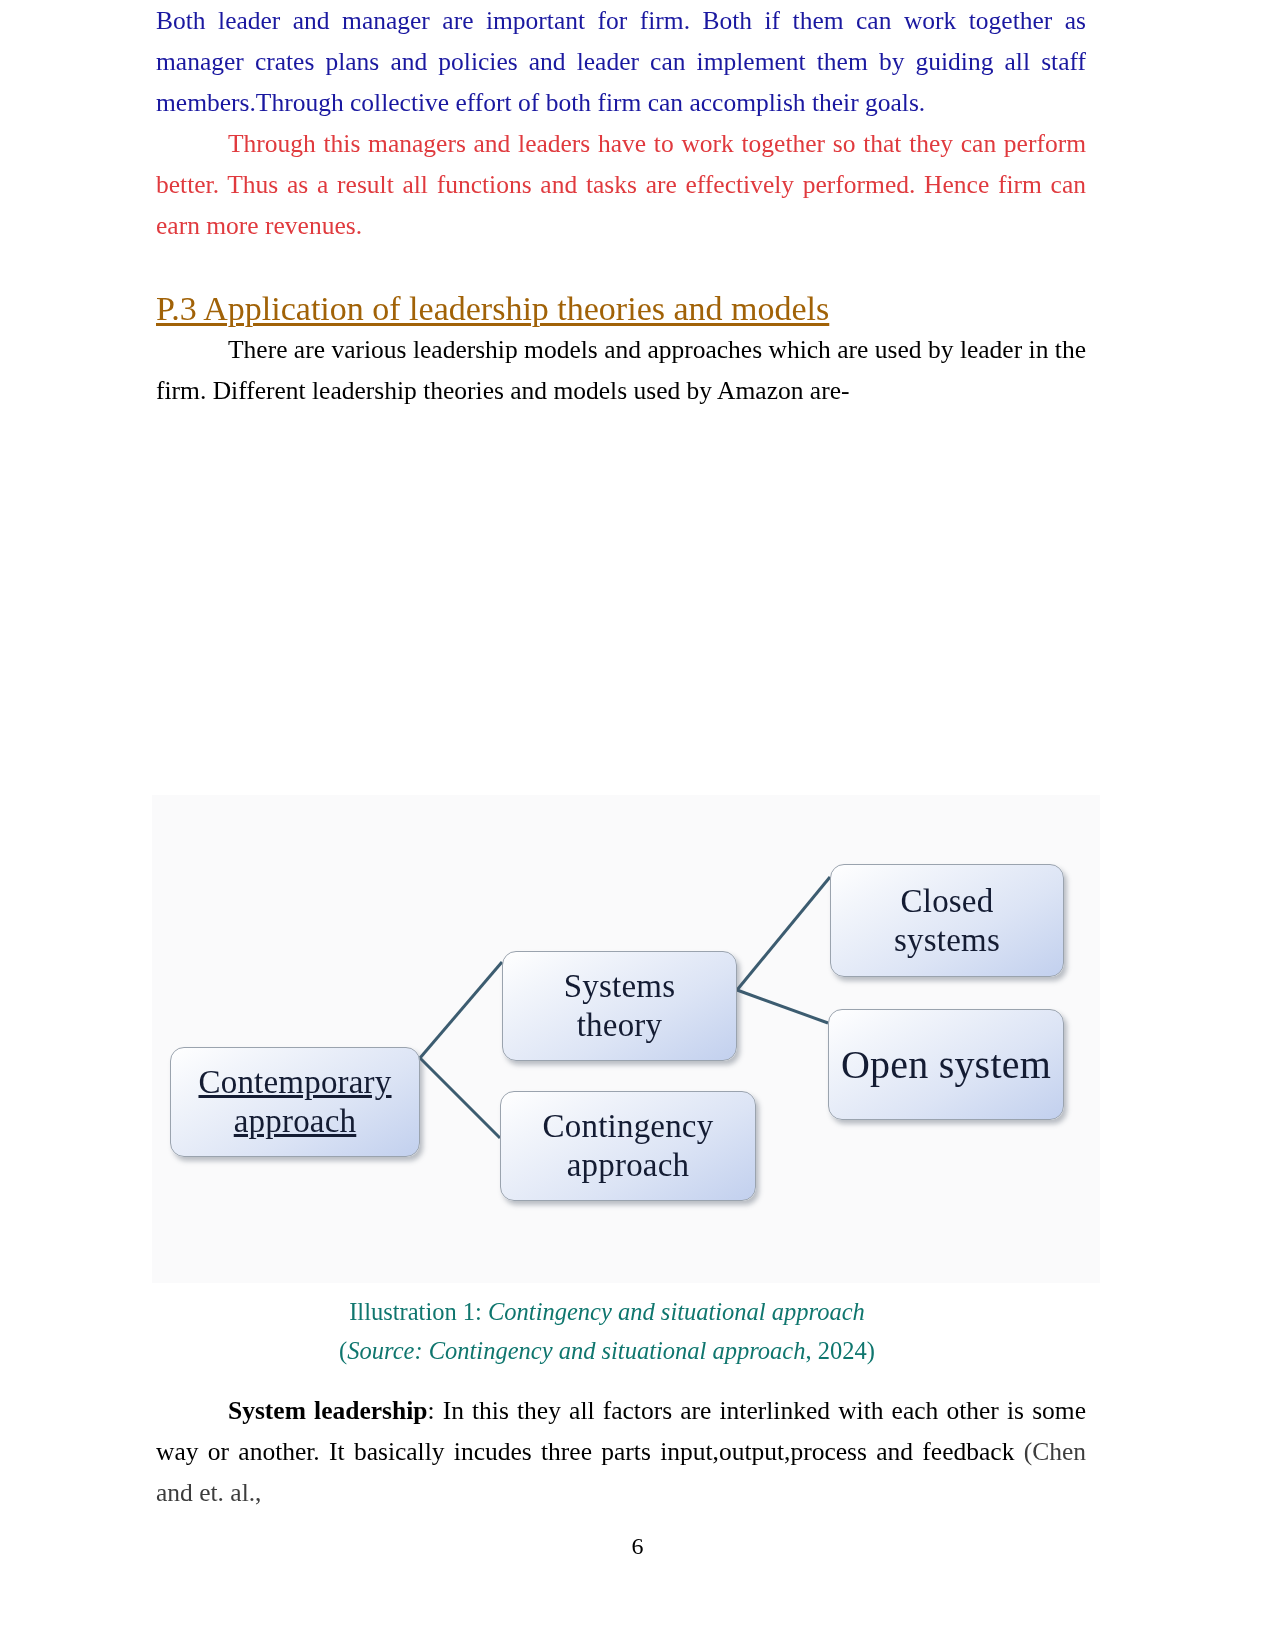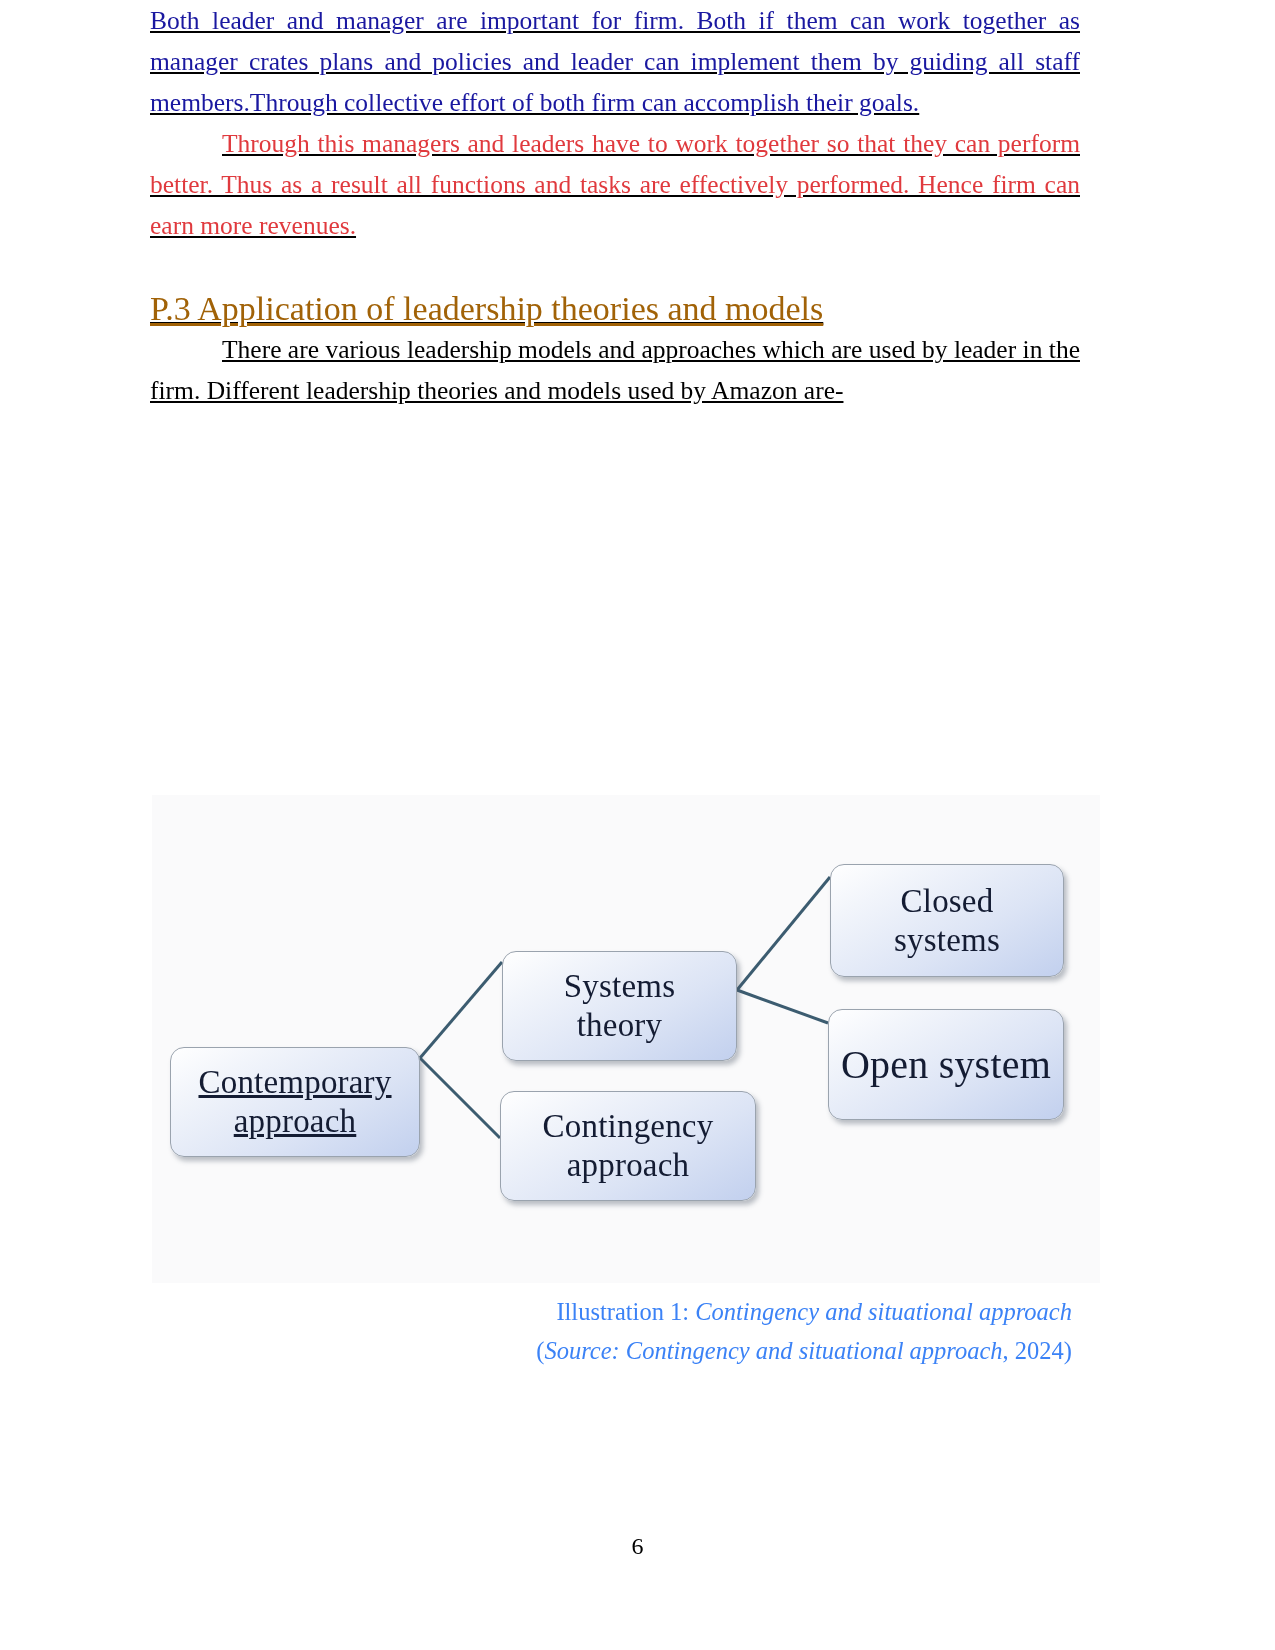--- a/index.html
+++ b/index.html
@@ -15,24 +15,23 @@
   .page {
     position: relative;
     width: 1275px;
     height: 1650px;
     background: #ffffff;
     overflow: hidden;
     box-sizing: border-box;
   }
   .content {
     position: absolute;
-    left: 150px;
+    left: 156px;
     top: 0;
     width: 930px;
-    text-decoration: underline;
   }
 
   
   p.para {
     margin: 0;
     font-size: 25.5px;
     line-height: 41px;
     text-align: justify;
     text-justify: inter-word;
   }
@@ -104,24 +103,24 @@
   #box-contingency  { left: 348px; top: 252px; width: 256px; height: 110px; }
   #box-closed       { left: 678px; top: 25px;  width: 234px; height: 113px; }
   #box-open         { left: 676px; top: 170px; width: 236px; height: 111px;
                       font-size: 40px; }
 
   .figcap {
     position: absolute;
     left: 142px;
     top: 1292px;
     width: 930px;
-    text-align: right;
+    text-align: center;
     font-size: 24.5px;
     line-height: 39px;
-    color: #3b82f6;
+    color: #0f766e;
   }
   .figcap .it { font-style: italic; }
 
   .pagenum {
     position: absolute;
     left: 0;
     top: 1533px;
     width: 1275px;
     text-align: center;
     font-size: 24px;
@@ -194,16 +193,19 @@
       </div>
     </div>
 
   </div>
 
   <div class="figcap">
     <div><span>Illustration 1: </span><span class="it">Contingency and situational approach</span></div>
     <div><span>(</span><span class="it">Source: Contingency and situational approach</span><span>, 2024)</span></div>
   </div>
 
+  <div class="content" style="top:1390px;">
+    <p class="para black-para"><span class="indent"></span><span class="bold">System leadership</span><span>: In this they all  factors are interlinked with each other is some way or another. It basically incudes three parts input,output,process and feedback </span><span class="grey">(Chen and et. al.,</span></p>
+  </div>
 
   <div class="pagenum">6</div>
 
 </div>
 
 </body></html>

